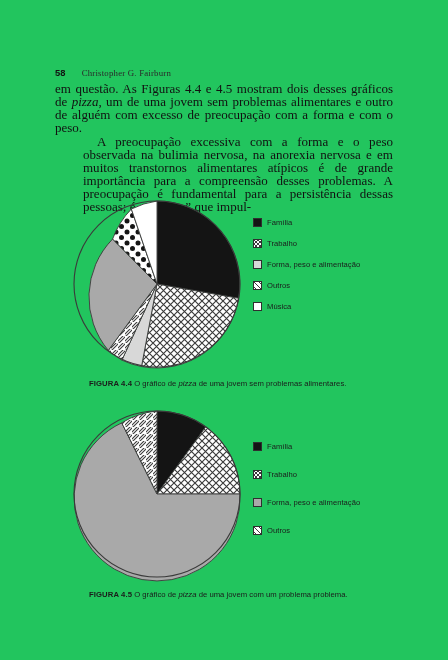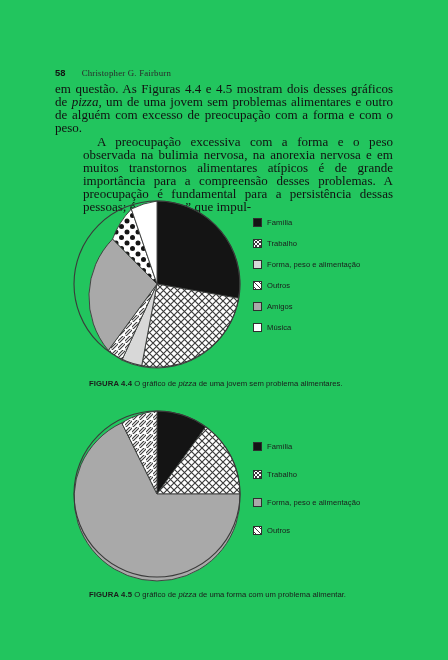--- a/index.html
+++ b/index.html
@@ -200,33 +200,29 @@
         </div>
         <div class="legend-row">
           <span class="legend-swatch" style="background:#d8d8d8;"></span>
           <span class="legend-label">Forma, peso e alimentação</span>
         </div>
         <div class="legend-row">
           <span class="legend-swatch" style="background:#ffffff;background-image:linear-gradient(45deg,transparent 44%,#3b3b3b 44%,#3b3b3b 58%,transparent 58%);background-size:5px 5px;"></span>
           <span class="legend-label">Outros</span>
         </div>
         <div class="legend-row">
-          <span class="legend-swatch" style="background:#a9a9a9;"></span>
-          <span class="legend-label">Amigos</span>
-        </div>
-        <div class="legend-row">
           <span class="legend-swatch" style="background:#ffffff;"></span>
           <span class="legend-label">Música</span>
         </div>
       </div>
     </div>
 
     <div class="caption">
       <span class="fig-no">FIGURA 4.4</span>
-      <span>O gráfico de </span><em>pizza</em><span> de uma jovem sem problema alimentares.</span>
+      <span>O gráfico de </span><em>pizza</em><span> de uma jovem sem problemas alimentares.</span>
     </div>
   </div>
 
   <div class="figure" id="figure-2">
     <div class="figure-graphic">
 
       <div class="pie-wrap">
         <svg class="pie-svg" width="176" height="176" viewBox="0 0 176 176">
           <defs>
             <pattern id="p2-crosshatch" patternUnits="userSpaceOnUse" width="7" height="7">
@@ -267,17 +263,17 @@
         </div>
         <div class="legend-row">
           <span class="legend-swatch" style="background:#ffffff;background-image:linear-gradient(45deg,transparent 44%,#3b3b3b 44%,#3b3b3b 58%,transparent 58%);background-size:5px 5px;"></span>
           <span class="legend-label">Outros</span>
         </div>
       </div>
     </div>
 
     <div class="caption">
       <span class="fig-no">FIGURA 4.5</span>
-      <span>O gráfico de </span><em>pizza</em><span> de uma forma com um problema alimentar.</span>
+      <span>O gráfico de </span><em>pizza</em><span> de uma jovem com um problema problema.</span>
     </div>
   </div>
 
 </div>
 
 </body></html>

